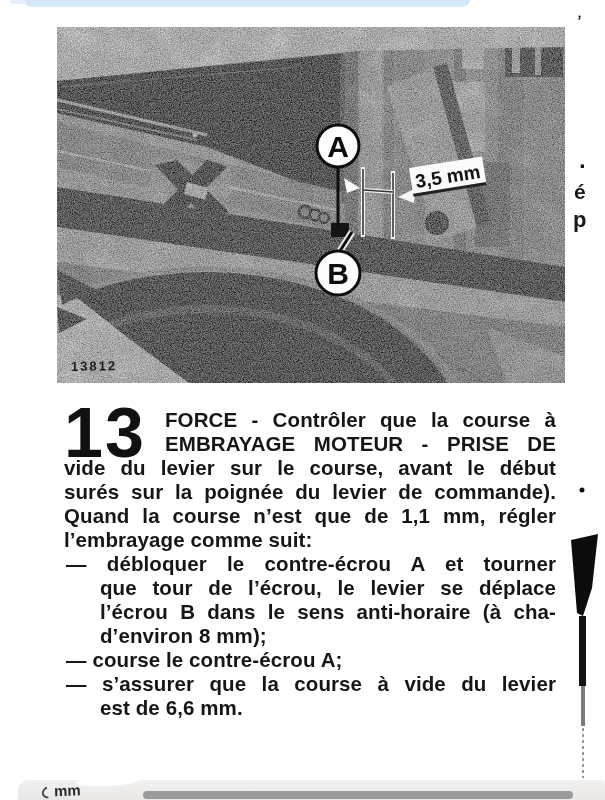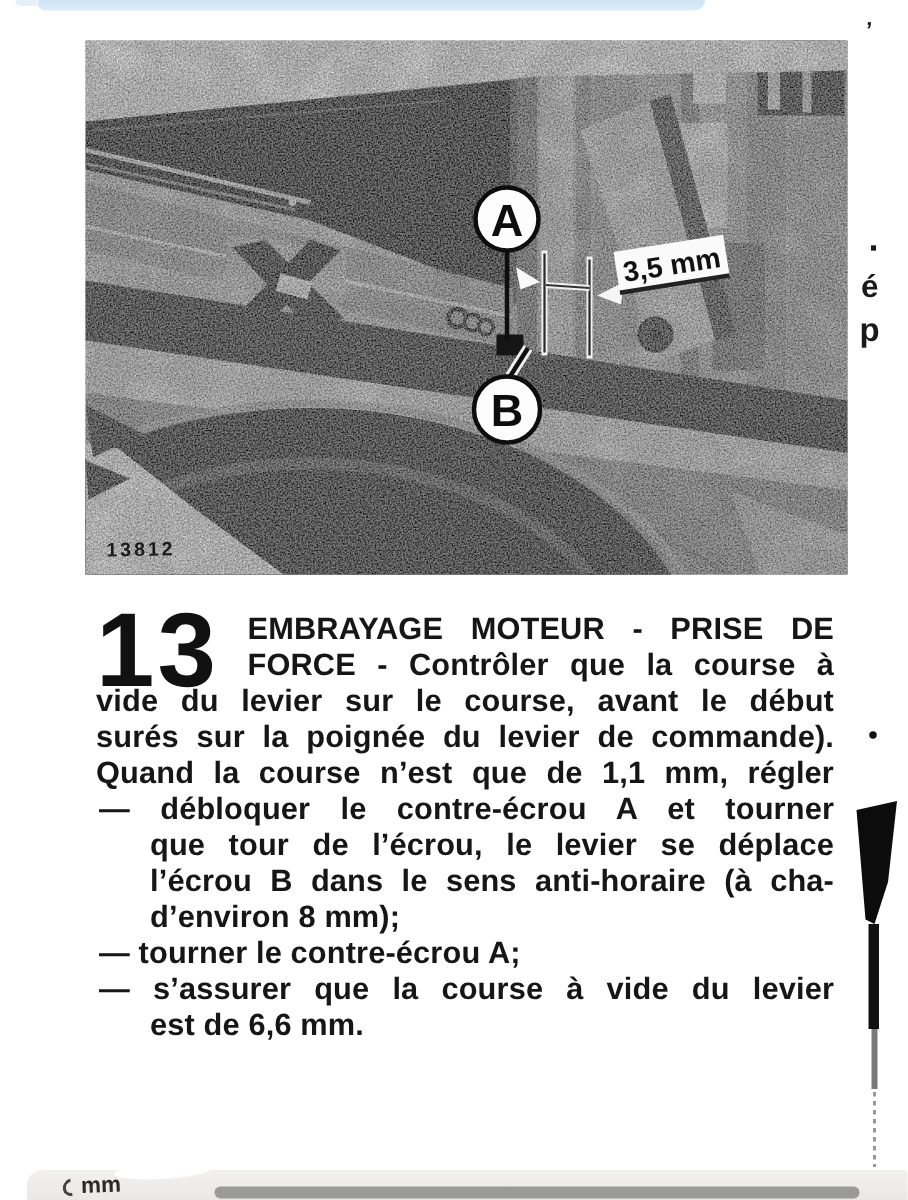--- a/index.html
+++ b/index.html
@@ -180,32 +180,33 @@
   </g>
 </svg>
 
 <div class="abs frag frag-dot">·</div>
 <div class="abs frag frag-e">é</div>
 <div class="abs frag frag-p">p</div>
 
 <div class="abs article">
   <div class="art-number">13</div>
   <div class="heading">
+    <div class="jl">FORCE - Contrôler que la course à</div>
     <div class="jl">EMBRAYAGE MOTEUR - PRISE DE</div>
-    <div class="jl">FORCE - Contrôler que la course à</div>
   </div>
   <div>
     <div class="jl">vide du levier sur le course, avant le début</div>
     <div class="jl">surés sur la poignée du levier de commande).</div>
     <div class="jl">Quand la course n’est que de 1,1 mm, régler</div>
+    <div>l’embrayage comme suit:</div>
     <div class="jl dash">— débloquer le contre-écrou A et tourner</div>
     <div class="jl cont">que tour de l’écrou, le levier se déplace</div>
     <div class="jl cont">l’écrou B dans le sens anti-horaire (à cha-</div>
     <div class="cont">d’environ 8 mm);</div>
-    <div class="dash">— tourner le contre-écrou A;</div>
+    <div class="dash">— course le contre-écrou A;</div>
     <div class="jl dash">— s’assurer que la course à vide du levier</div>
     <div class="cont">est de 6,6 mm.</div>
   </div>
 </div>
 
 <svg id="ink" class="abs" width="42" height="330" viewBox="0 0 42 330">
   <circle cx="19" cy="20" r="2.5" fill="#111"></circle>
   <polygon points="8,70 35,64 29,118 20,146 14,143" fill="#0c0c0c"></polygon>
   <rect x="16" y="146" width="7" height="70" fill="#111"></rect>
   <rect x="18" y="216" width="4" height="40" fill="#333" opacity="0.65"></rect>

